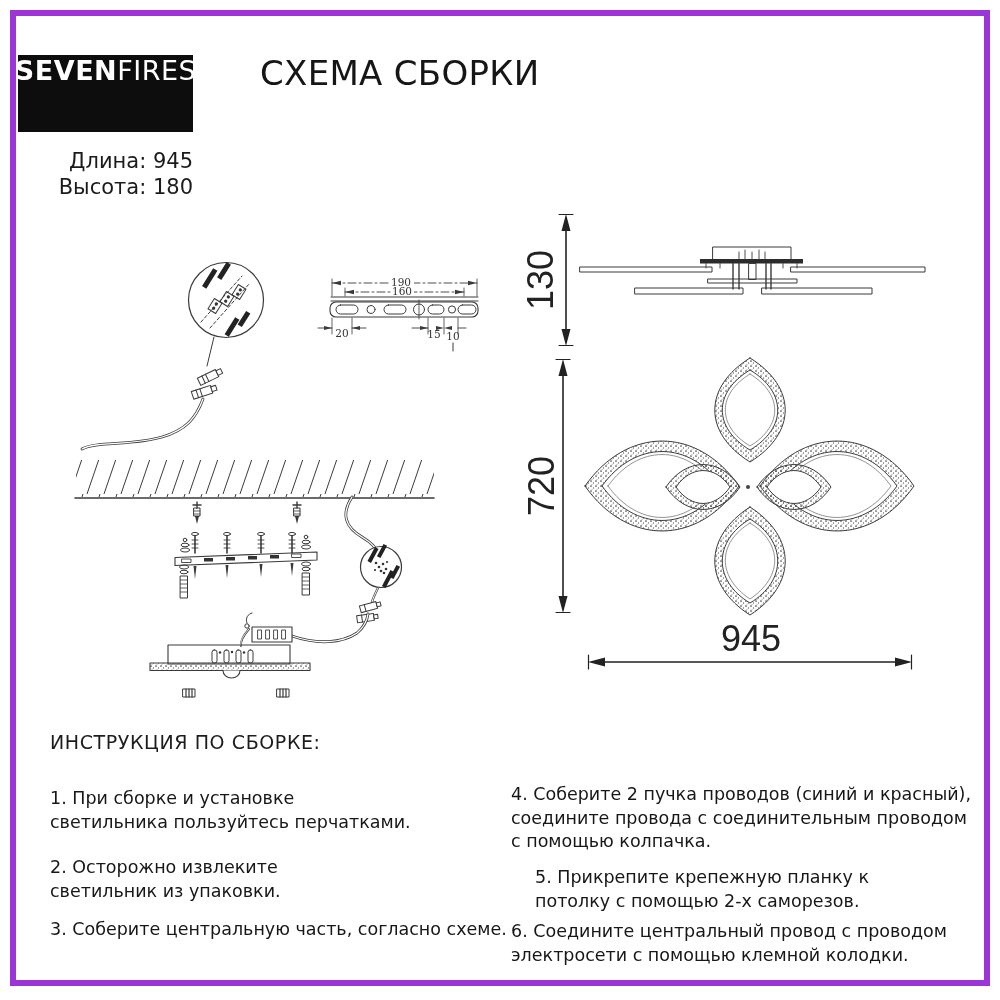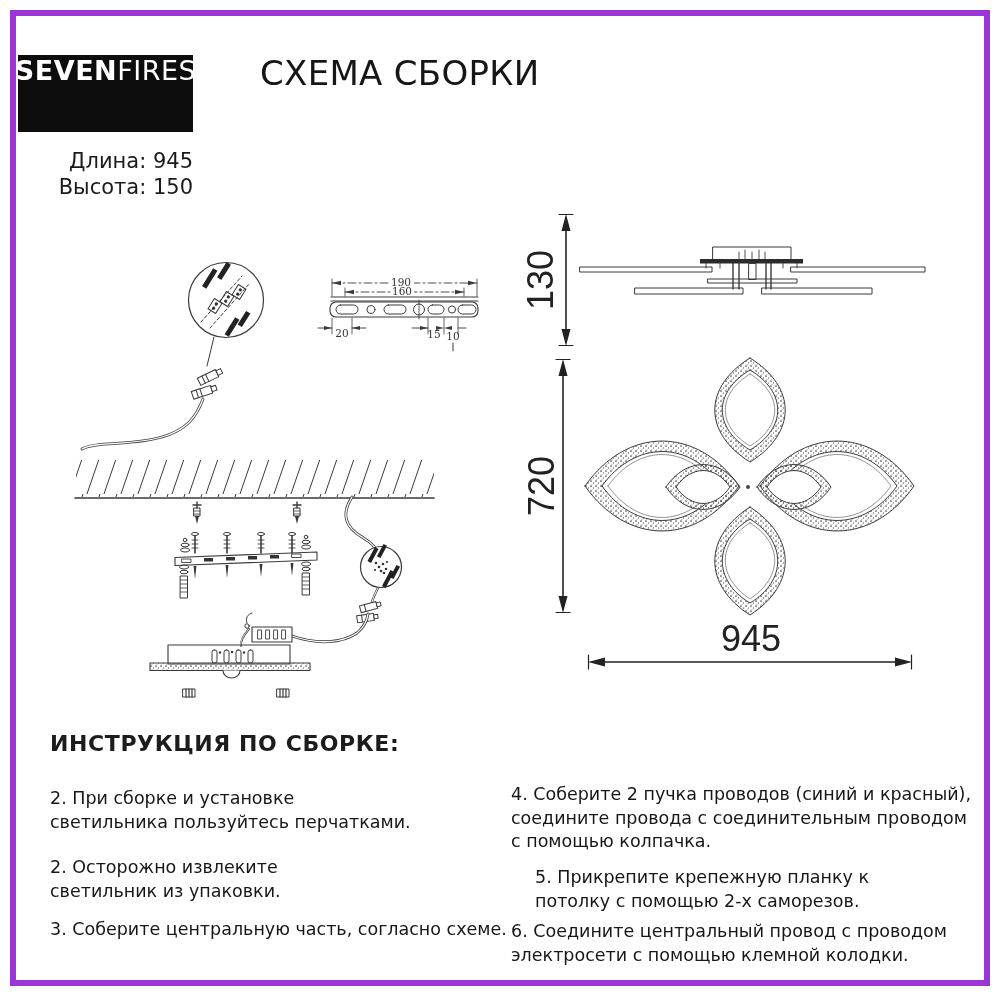--- a/index.html
+++ b/index.html
@@ -23,21 +23,21 @@
     position:absolute;left:250px;top:50px;
     font-size:34px;font-weight:400;line-height:47px;letter-spacing:.3px;color:#161616;margin-left:10px;
   }
   .specs{
     position:absolute;left:20px;top:148px;width:173px;
     text-align:right;font-size:21px;line-height:26px;font-weight:400;color:#1b1b1b;
   }
   svg.drawing{position:absolute;left:0;top:0;}
   .instr-heading{
     position:absolute;left:50px;top:731px;
-    font-size:22px;font-weight:700;letter-spacing:.6px;
+    font-size:19px;font-weight:400;letter-spacing:.6px;
   }
   .instr{
     position:absolute;font-size:17.5px;line-height:23.5px;font-weight:400;
     white-space:pre-line;color:#171717;
   }
   .i1{left:50px;top:787px;width:440px;}
   .i2{left:50px;top:856px;width:440px;}
   .i3{left:50px;top:918px;width:460px;}
   .i4{left:511px;top:783px;width:470px;}
   .i5{left:511px;top:866px;width:470px;margin-left:24px;}
@@ -51,21 +51,21 @@
 <div class="logo-box">
   <div class="logo-text"><span class="b">SEVEN</span><span class="l">FIRES</span></div>
 </div>
 
 <div class="title">
   <div>СХЕМА СБОРКИ</div>
 </div>
 
 <div class="specs">
   <div>Длина: 945</div>
-  <div>Высота: 150</div>
+  <div>Высота: 180</div>
 </div>
 
 <svg class="drawing" width="1000" height="1000" viewBox="0 0 1000 1000" stroke-linecap="round" stroke-linejoin="round">
   <defs>
     <pattern id="stip" width="5" height="5" patternUnits="userSpaceOnUse">
       <circle cx="1" cy="1" r="0.85" fill="#4a4a4a"></circle>
       <circle cx="3.5" cy="3" r="0.65" fill="#6a6a6a"></circle>
       <circle cx="2" cy="4.3" r="0.5" fill="#8a8a8a"></circle>
     </pattern>
     <pattern id="hatch" width="17" height="38" patternUnits="userSpaceOnUse">
@@ -438,21 +438,21 @@
     <line x1="597" y1="662" x2="903" y2="662" stroke="#222" stroke-width="1.6"></line>
     <polygon points="588,662 605,657.5 605,666.5" fill="#222"></polygon>
     <polygon points="912,662 895,657.5 895,666.5" fill="#222"></polygon>
     <line x1="588.5" y1="655" x2="588.5" y2="669" stroke="#222" stroke-width="1.2"></line>
     <line x1="911.5" y1="655" x2="911.5" y2="669" stroke="#222" stroke-width="1.2"></line>
     <text x="751" y="651" text-anchor="middle" font-family="'Liberation Sans',sans-serif" font-size="36" fill="#222">945</text>
   </g>
 </svg>
 
 <div class="instr-heading">ИНСТРУКЦИЯ ПО СБОРКЕ:</div>
-<div class="instr i1">2. При сборке и установке
+<div class="instr i1">1. При сборке и установке
 светильника пользуйтесь перчатками.</div>
 <div class="instr i2">2. Осторожно извлеките
 светильник из упаковки.</div>
 <div class="instr i3">3. Соберите центральную часть, согласно схеме.</div>
 <div class="instr i4">4. Соберите 2 пучка проводов (синий и красный),
 соедините провода с соединительным проводом
 с помощью колпачка.</div>
 <div class="instr i5">5. Прикрепите крепежную планку к
 потолку с помощью 2-х саморезов.</div>
 <div class="instr i6">6. Соедините центральный провод с проводом

